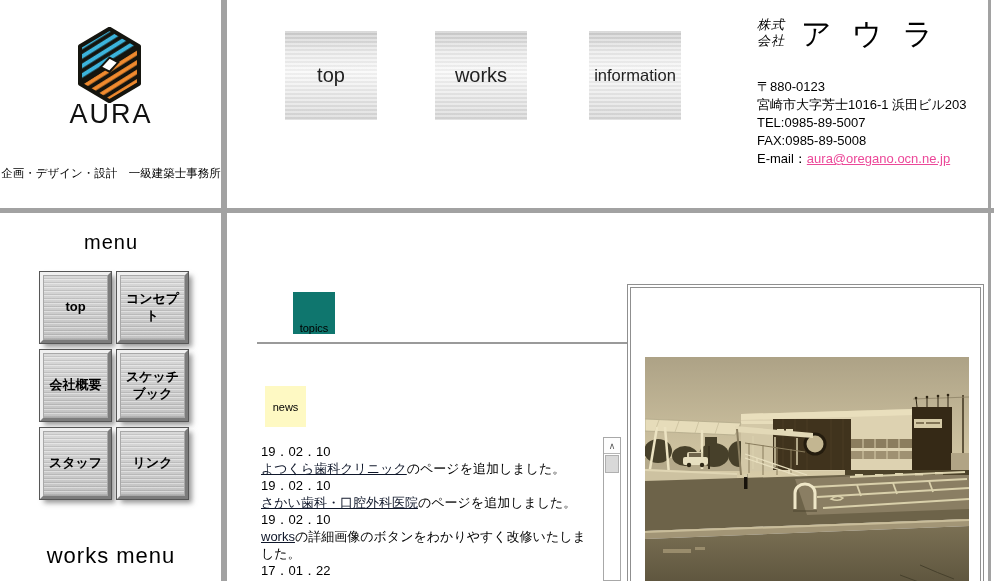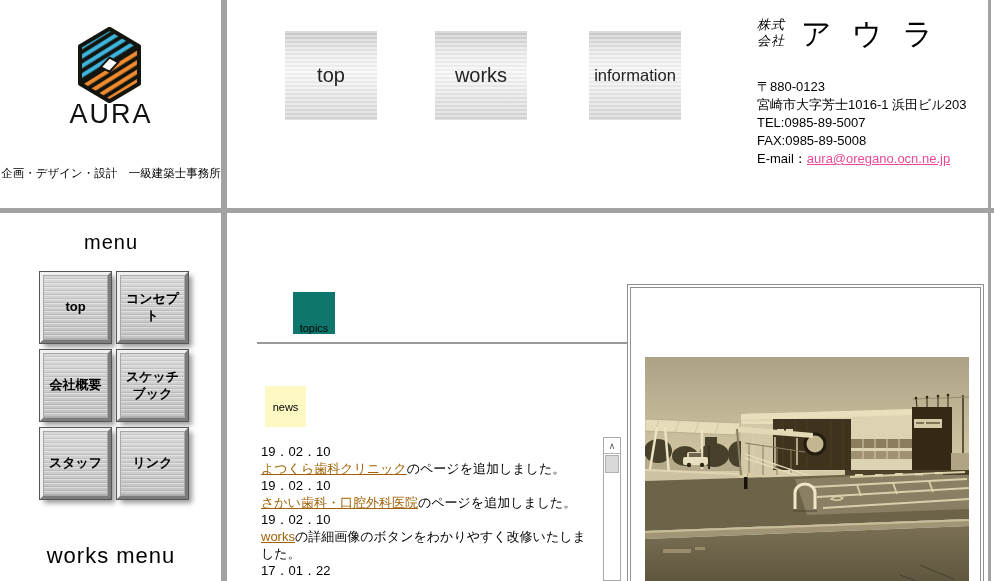--- a/index.html
+++ b/index.html
@@ -58,21 +58,21 @@
   .topics-box { position:absolute; left:265px; top:292px; width:42px; height:42px;
                 background:#0f766e; display:flex; align-items:flex-end; justify-content:center;
                 font-size:11px; color:#000;margin-left:28px; }
   .content-hr { position:absolute; left:257px; top:342px; width:370px; height:2px; background:#9a9a9a; }
   .news-box   { position:absolute; left:265px; top:386px; width:41px; height:41px;
                 background:#fef9c3; display:flex; align-items:center; justify-content:center;
                 font-size:11px; color:#000; }
   .news-list { position:absolute; left:261px; top:443px; width:338px;
                font-size:13px; line-height:17px; color:#000; }
   .news-item { margin:0; }
-  .news-link { color:#a16207; text-decoration:underline; cursor:pointer; }
+  .news-link { color:#0f172a; text-decoration:underline; cursor:pointer; }
 
   
   .scrollbar { position:absolute; left:603px; top:437px; width:18px; height:144px;
                border:1px solid #a8a8a8; background:#fff; }
   .scroll-up { width:100%; height:16px; border-bottom:1px solid #b5b5b5; background:#fdfdfd;
                display:flex; align-items:center; justify-content:center;
                font-size:9px; color:#555; cursor:pointer; }
   .scroll-thumb { margin:1px 1px 0 1px; height:18px; background:#d9d9d9; border:1px solid #b0b0b0; cursor:pointer; }
 
   

